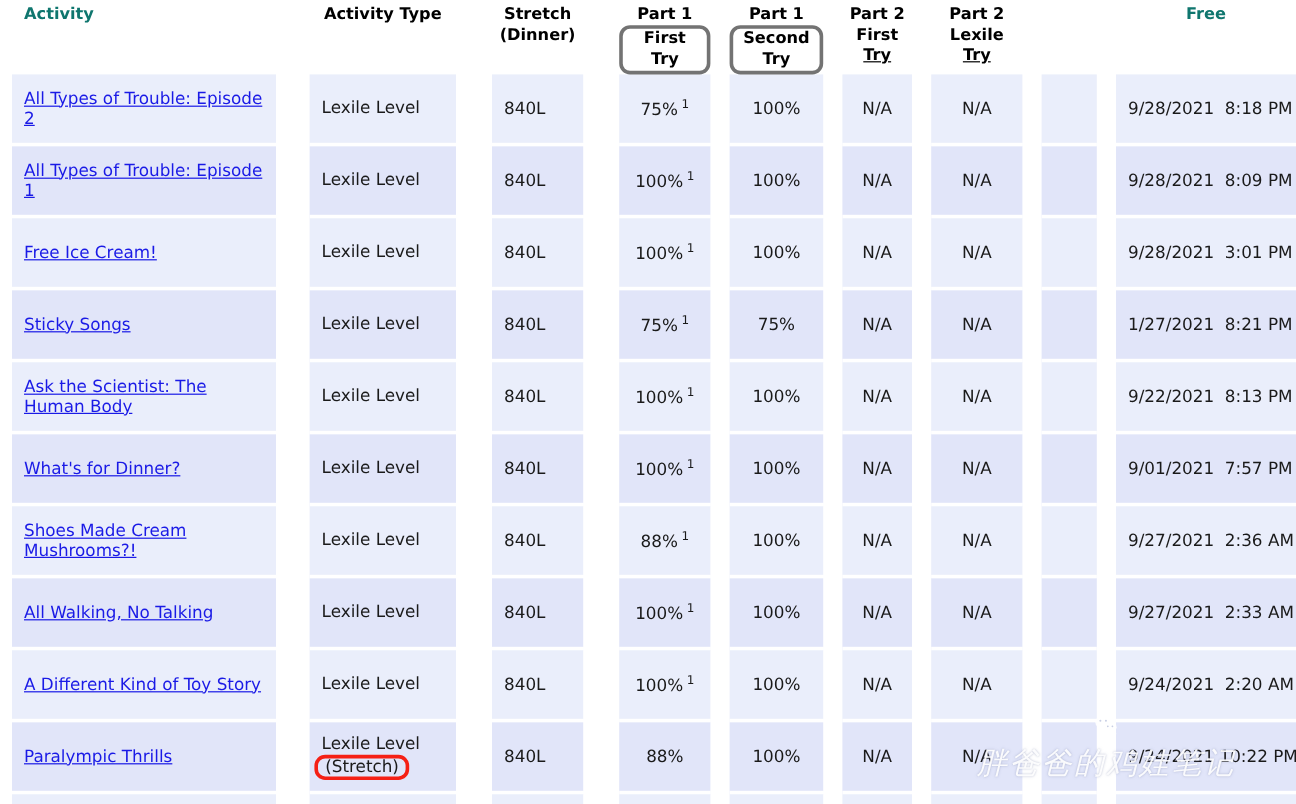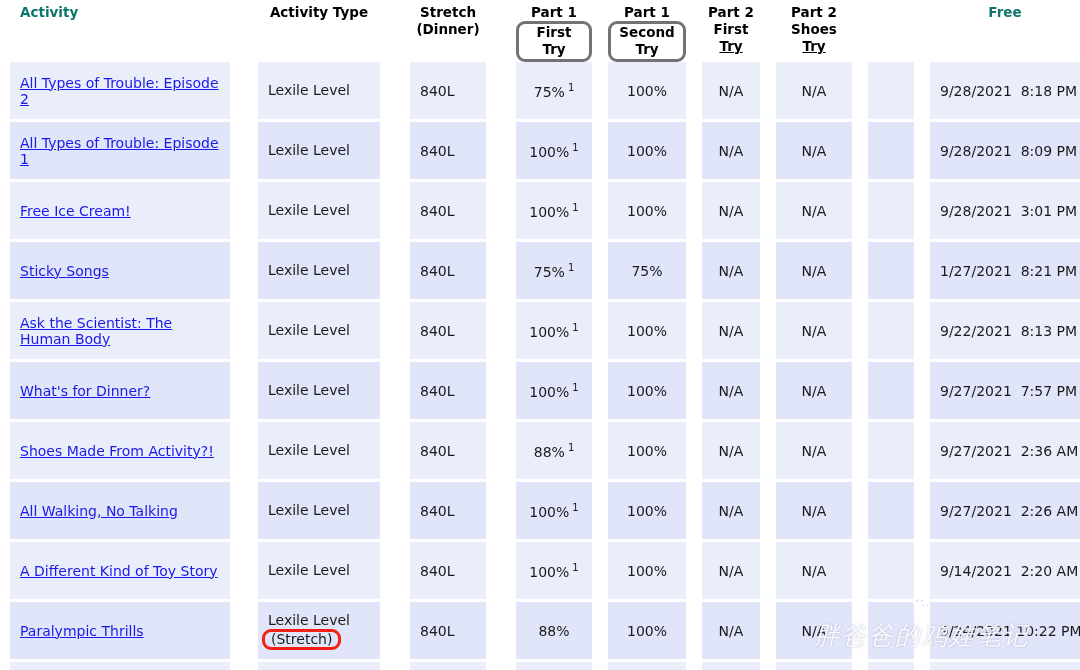--- a/index.html
+++ b/index.html
@@ -222,21 +222,21 @@
             <span class="hdr-line2">First</span>
             <span class="hdr-line3">Try</span>
           </div>
         </th>
 
         <th class="spacer"></th>
 
         <th>
           <div class="hdr-inner">
             <span class="hdr-line1">Part 2</span>
-            <span class="hdr-line2">Shoes</span>
+            <span class="hdr-line2">Lexile</span>
             <span class="hdr-line3">Try</span>
           </div>
         </th>
 
         <th class="spacer"></th>
 
         <th>
           <div class="hdr-inner">
             <span></span>
           </div>
@@ -484,27 +484,27 @@
           <td class="spacer"></td>
           <td class="fill">
             <div class="cell-pad c-center"><span>N/A</span></div>
           </td>
           <td class="spacer"></td>
           <td class="fill">
             <div class="cell-pad c-center"></div>
           </td>
           <td class="spacer"></td>
           <td class="fill">
-            <div class="cell-pad c-center"><span class="date-txt">9/27/2021  7:57 PM</span></div>
+            <div class="cell-pad c-center"><span class="date-txt">9/01/2021  7:57 PM</span></div>
           </td>
         </tr>
         <tr class="odd">
           <td class="spacer"></td>
           <td class="fill">
-            <div class="cell-pad c-left"><a class="act-link" href="#">Shoes Made From Activity?!</a></div>
+            <div class="cell-pad c-left"><a class="act-link" href="#">Shoes Made Cream Mushrooms?!</a></div>
           </td>
           <td class="spacer"></td>
           <td class="fill">
             <div class="cell-pad c-left lex-wrap">
               <span style="display: block;">Lexile Level</span>
             </div>
           </td>
           <td class="spacer"></td>
           <td class="fill">
             <div class="cell-pad c-left"><span>840L</span></div>
@@ -564,21 +564,21 @@
           <td class="spacer"></td>
           <td class="fill">
             <div class="cell-pad c-center"><span>N/A</span></div>
           </td>
           <td class="spacer"></td>
           <td class="fill">
             <div class="cell-pad c-center"></div>
           </td>
           <td class="spacer"></td>
           <td class="fill">
-            <div class="cell-pad c-center"><span class="date-txt">9/27/2021  2:26 AM</span></div>
+            <div class="cell-pad c-center"><span class="date-txt">9/27/2021  2:33 AM</span></div>
           </td>
         </tr>
         <tr class="odd">
           <td class="spacer"></td>
           <td class="fill">
             <div class="cell-pad c-left"><a class="act-link" href="#">A Different Kind of Toy Story</a></div>
           </td>
           <td class="spacer"></td>
           <td class="fill">
             <div class="cell-pad c-left lex-wrap">
@@ -604,21 +604,21 @@
           <td class="spacer"></td>
           <td class="fill">
             <div class="cell-pad c-center"><span>N/A</span></div>
           </td>
           <td class="spacer"></td>
           <td class="fill">
             <div class="cell-pad c-center"></div>
           </td>
           <td class="spacer"></td>
           <td class="fill">
-            <div class="cell-pad c-center"><span class="date-txt">9/14/2021  2:20 AM</span></div>
+            <div class="cell-pad c-center"><span class="date-txt">9/24/2021  2:20 AM</span></div>
           </td>
         </tr>
         <tr class="even">
           <td class="spacer"></td>
           <td class="fill">
             <div class="cell-pad c-left"><a class="act-link" href="#">Paralympic Thrills</a></div>
           </td>
           <td class="spacer"></td>
           <td class="fill">
             <div class="cell-pad c-left lex-wrap">

